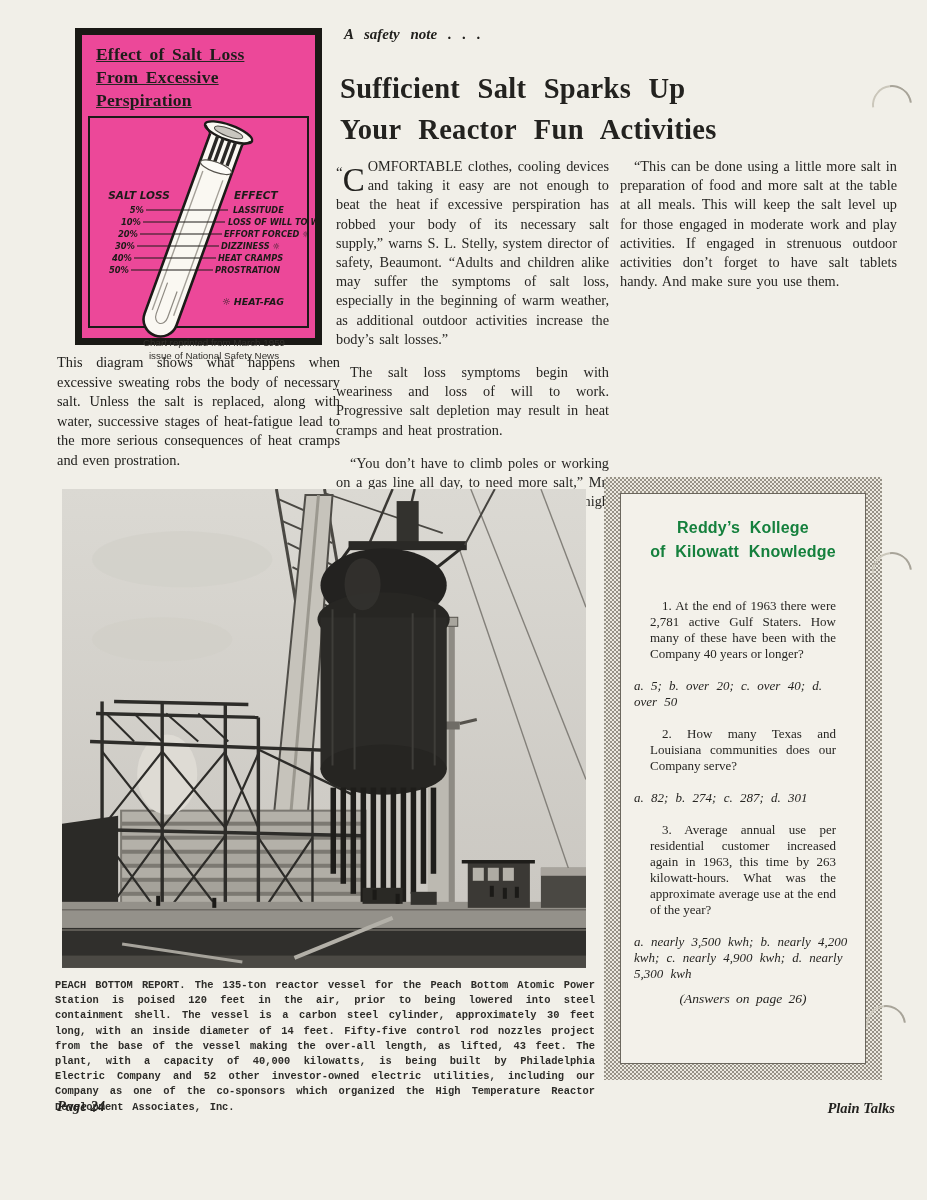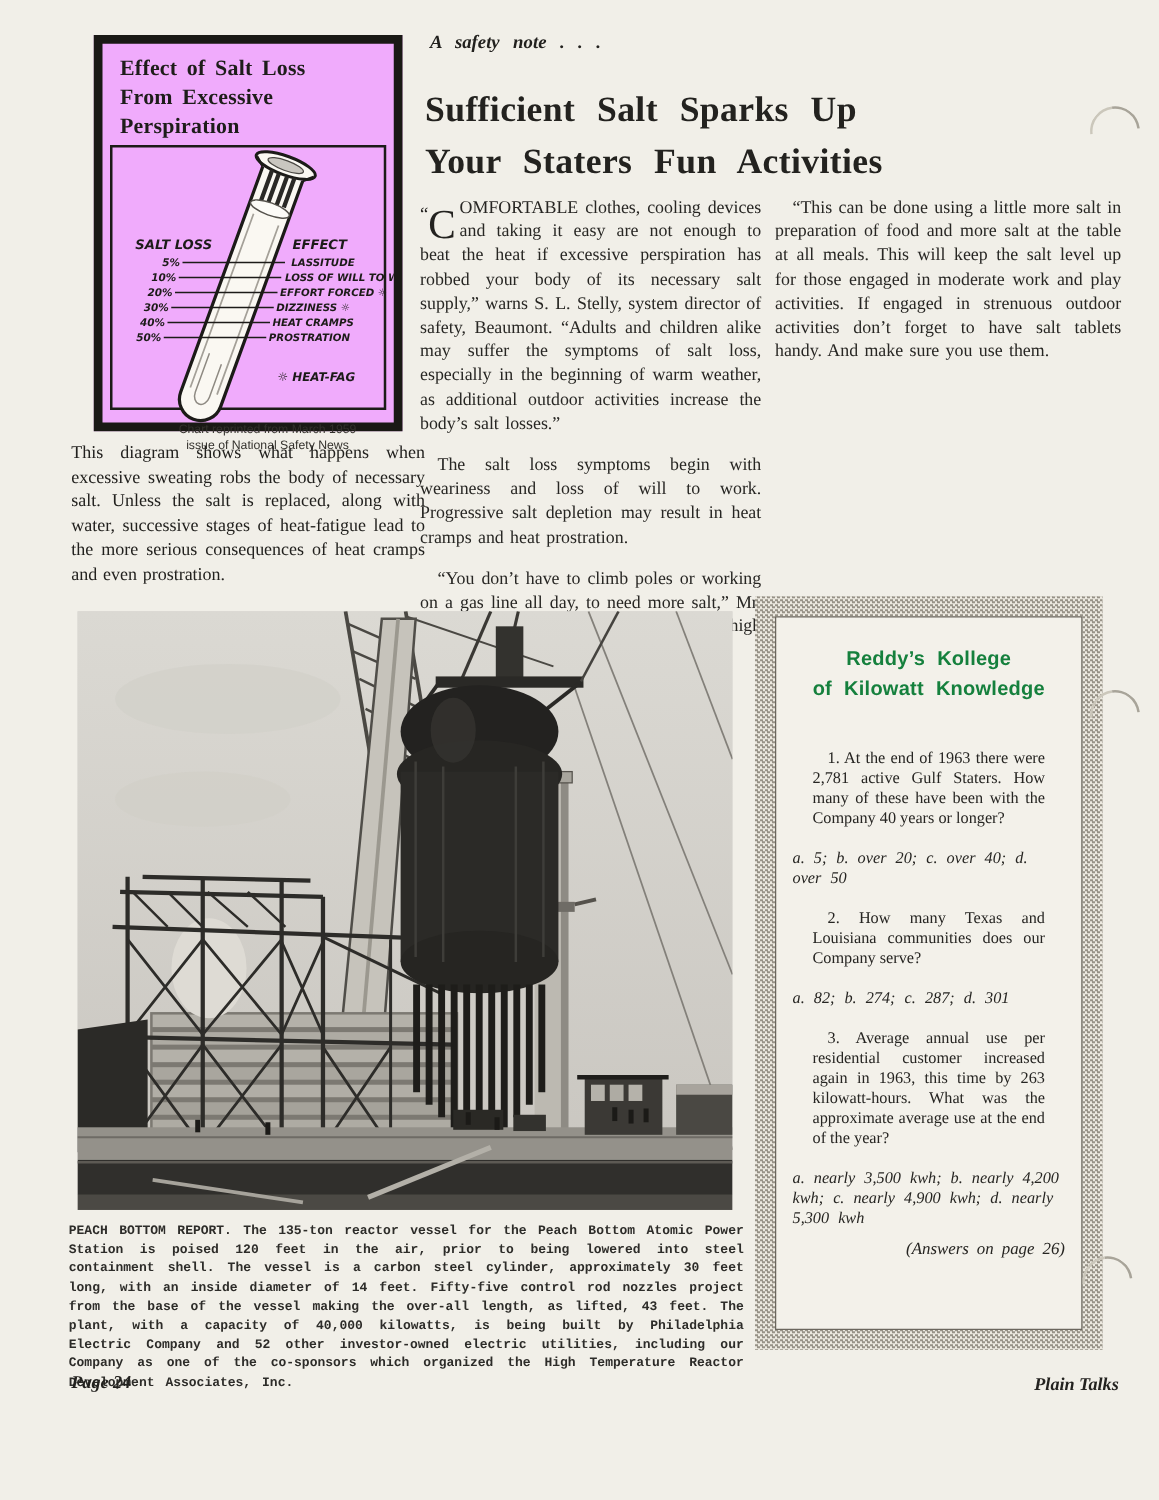--- a/index.html
+++ b/index.html
@@ -4,21 +4,21 @@
 <style>
   html,body{margin:0;padding:0;}
   body{
     width:927px;height:1200px;position:relative;overflow:hidden;
     background:#f1efe8;
     font-family:"Liberation Serif",serif;color:#262522;
   }
   
   .diagram-box{
     position:absolute;left:75px;top:28px;width:233px;height:303px;
-    border:7px solid #1a1915;background:#f0abfc;padding:0;
+    border:7px solid #1a1915;background:#ec4899;padding:0;text-decoration:underline;
   }
   .diagram-title{
     font-family:"Liberation Serif",serif;font-weight:700;font-size:17.5px;
     line-height:1.3;color:#1e1d1a;margin:8px 0 4px 14px;letter-spacing:.2px;word-spacing:3px;
   }
   .diagram-svg{display:block;margin:0 auto;}
   
   .kicker{
     position:absolute;left:344px;top:26px;
     font-style:italic;font-weight:700;font-size:15px;word-spacing:7px;color:#22211e;
@@ -61,21 +61,21 @@
     border:1px solid #6b675e;padding:8px 13px 6px 13px;
   }
   .quiz-title{
     font-family:"Liberation Sans",sans-serif;font-weight:700;font-size:16px;
     text-align:center;line-height:24px;word-spacing:5px;letter-spacing:.2px;color:#15803d;
     margin:14px 0 34px 0;
   }
   .quiz-q{font-size:13px;line-height:16px;text-align:justify;margin:16px;text-indent:12px;color:#262522;}
   .quiz-a{font-size:13px;line-height:16px;font-style:italic;margin:2px 0 0 0;color:#262522;word-spacing:4px;}
   .quiz-item{margin-bottom:9px;}
-  .answers-note{font-style:italic;font-size:13.5px;text-align:right;margin-top:4px;word-spacing:3px;}
+  .answers-note{font-style:italic;font-size:13.5px;text-align:center;margin-top:4px;word-spacing:3px;}
   
   .footer-left{position:absolute;left:57px;top:1098px;font-style:italic;font-weight:700;font-size:14.5px;color:#23221f;}
   .footer-right{position:absolute;right:32px;top:1100px;font-style:italic;font-weight:700;font-size:14.5px;color:#23221f;}
   
   .hole{position:absolute;width:36px;height:36px;border-radius:50%;
         border:2.5px solid transparent;border-top-color:#a8a499;border-left-color:#cbc7bb;
         transform:rotate(38deg);}
   .hole-1{left:872px;top:85px;}
   .hole-2{left:872px;top:552px;}
   .hole-3{left:866px;top:1005px;}
@@ -132,21 +132,21 @@
     <g font-family="Liberation Sans, sans-serif" font-size="9.8" fill="#33312c">
       <text x="132" y="231" text-anchor="middle">Chart reprinted from March 1959</text>
       <text x="132" y="244" text-anchor="middle">issue of National Safety News</text>
     </g>
   </svg>
 </div>
 
 <div class="kicker">A safety note . . .</div>
 <div class="headline">
   <span>Sufficient Salt Sparks Up</span><br>
-  <span>Your Staters Fun Activities</span>
+  <span>Your Reactor Fun Activities</span>
 </div>
 
 <div class="article">
   <div class="col col-1">
     <p class="p-first"><span class="dropcap"><span class="oq">“</span><span>C</span></span><span>OMFORTABLE clothes, cooling devices and taking it easy are not enough to beat the heat if excessive perspiration has robbed your body of its necessary salt supply,” warns S. L. Stelly, system director of safety, Beaumont. “Adults and children alike may suffer the symptoms of salt loss, especially in the beginning of warm weather, as additional outdoor activities increase the body’s salt losses.”</span></p>
     <p>The salt loss symptoms begin with weariness and loss of will to work. Progressive salt depletion may result in heat cramps and heat prostration.</p>
     <p>“You don’t have to climb poles or working on a gas line all day, to need more salt,” Mr. Stelly said. “Any exertion in high temperatures may cause</p>
   </div>
   <div class="col col-2">
     <p>“This can be done using a little more salt in preparation of food and more salt at the table at all meals. This will keep the salt level up for those engaged in moderate work and play activities. If engaged in strenuous outdoor activities don’t forget to have salt tablets handy. And make sure you use them.</p>

